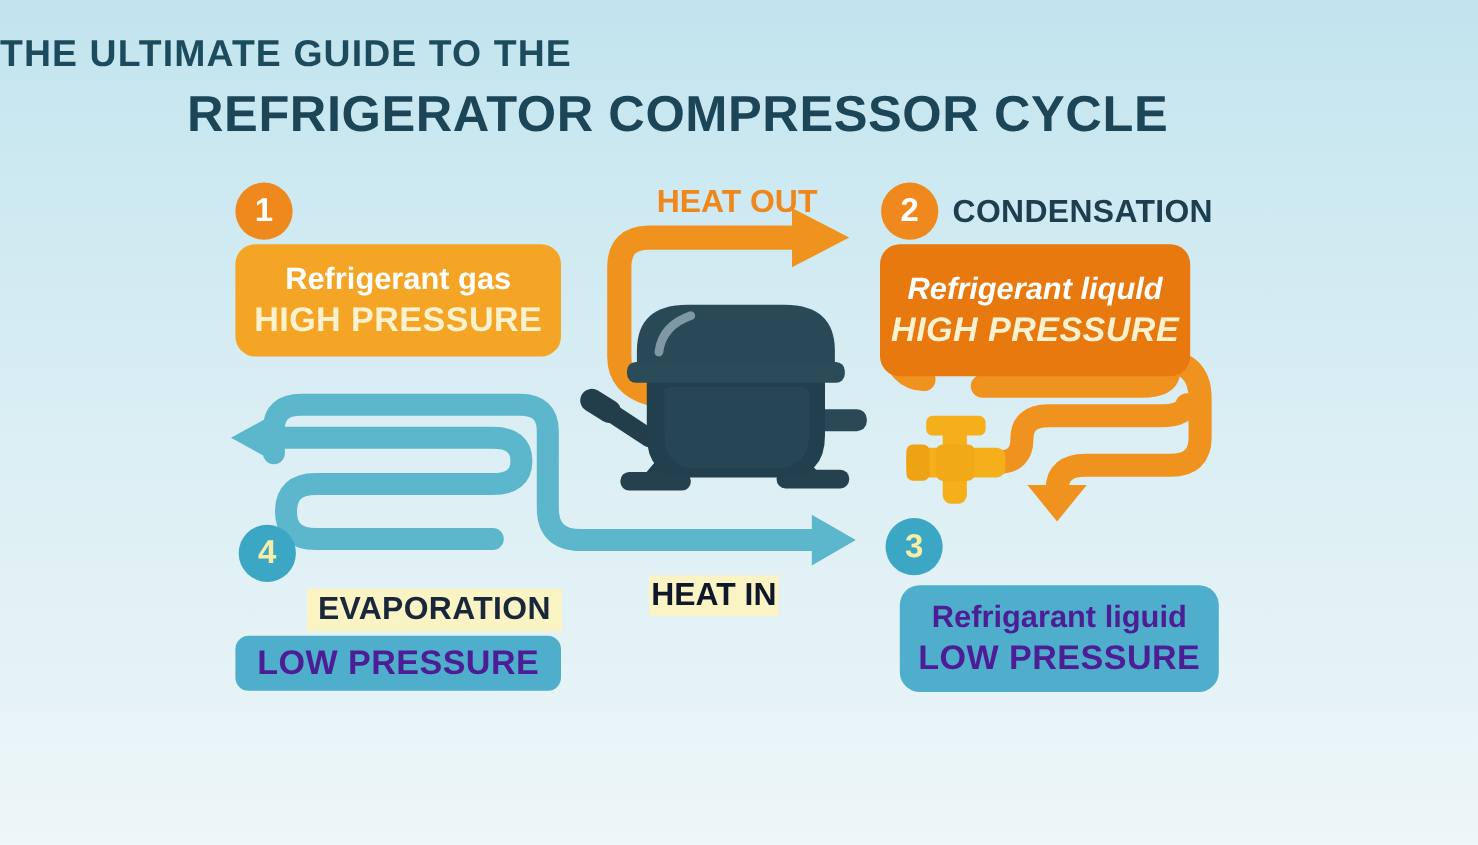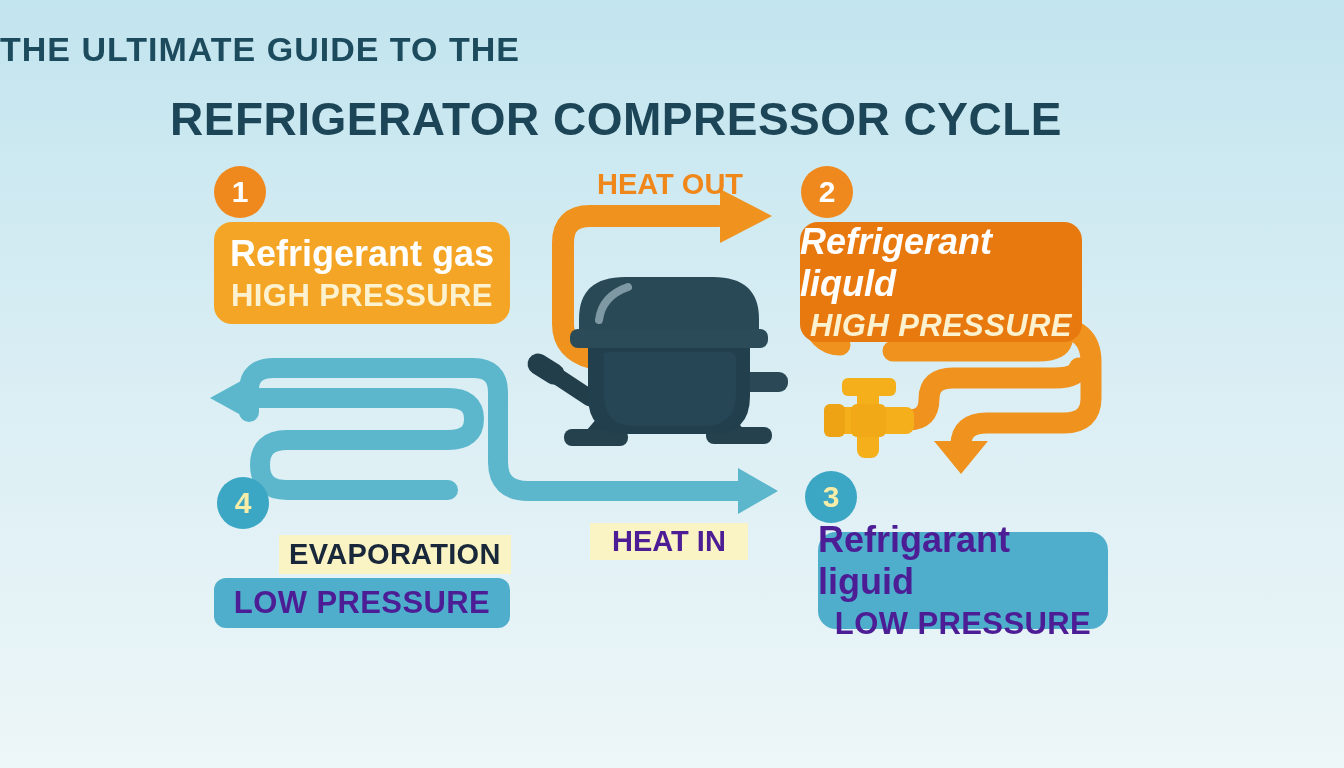--- a/index.html
+++ b/index.html
@@ -7,49 +7,49 @@
   .stage{
     position:relative; width:1344px; height:768px; overflow:hidden;
     background:linear-gradient(180deg,#c2e4ee 0%,#cde9f1 22%,#dceff4 55%,#edf6f8 100%);
   }
   .abs{position:absolute;}
   .title1{
     width:1344px; text-align:left; top:30px; left:0;
     font-size:34px; font-weight:800; letter-spacing:1px; color:#1d4b5e;
   }
   .title2{
-    width:1232px; text-align:center; top:92px; left:0;
+    width:1232px; text-align:center; top:76px; left:0;
     font-size:46px; font-weight:800; letter-spacing:0.5px; color:#1c4658;
   }
   .badge{
     width:52px; height:52px; border-radius:50%;
     display:flex; align-items:center; justify-content:center;
     font-size:30px; font-weight:800; z-index:3;
   }
   .badge.orange{background:#f0891d; color:#ffffff;}
   .badge.blue{background:#3ca7c4; color:#f6eda8;}
   .step-label{
     font-size:29px; font-weight:800; color:#1c3e4f; letter-spacing:0.3px; z-index:3;
   }
   .hl{background:#faf3c3; padding:3px 10px; color:#18283a;}
   .infobox{
     border-radius:18px; display:flex; flex-direction:column;
     align-items:center; justify-content:center; gap:3px; z-index:2;
   }
-  .infobox .l1{font-size:36px; font-weight:700;}
+  .infobox .l1{font-size:28px; font-weight:700;}
   .infobox .l2{font-size:31px; font-weight:800; letter-spacing:0.4px;}
   .box-orange-light{background:#f5a525;}
   .box-orange-dark{background:#e8790f;}
   .box-blue{background:#4faecb;}
   .box-orange-light .l1, .box-orange-dark .l1{color:#ffffff;}
   .box-orange-light .l2, .box-orange-dark .l2{color:#fdf2cf;}
   .box-blue .l1, .box-blue .l2{color:#4c1d95;}
   .heat-label{font-size:29px; font-weight:800; z-index:3;}
   .heat-out{color:#f0871b;}
-  .heat-in{color:#4c1d95; background:#faf3c3; padding:2px 22px;}
+  .heat-in{color:#0f172a; background:#faf3c3; padding:2px 2px;}
   svg.pipes{position:absolute; left:0; top:0; z-index:1;}
 </style>
 </head>
 <body>
 
 <div class="stage">
 
   <svg class="pipes" width="1344" height="768" viewBox="0 0 1344 768">
 
     <g fill="none" stroke="#5cb7cc" stroke-width="20" stroke-linecap="round" stroke-linejoin="round">
@@ -109,20 +109,21 @@
 
   <div class="abs badge orange" style="left:214px; top:166px;">1</div>
   <div class="abs infobox box-orange-light" style="left:214px; top:222px; width:296px; height:102px;">
     <div class="l1">Refrigerant gas</div>
     <div class="l2">HIGH PRESSURE</div>
   </div>
 
   <div class="abs heat-label heat-out" style="left:597px; top:168px;">HEAT OUT</div>
 
   <div class="abs badge orange" style="left:801px; top:166px;">2</div>
+  <div class="abs step-label" style="left:866px; top:177px;">CONDENSATION</div>
   <div class="abs infobox box-orange-dark" style="left:800px; top:222px; width:282px; height:120px;font-style:italic;">
     <div class="l1">Refrigerant liquld</div>
     <div class="l2">HIGH PRESSURE</div>
   </div>
 
   <div class="abs badge blue" style="left:805px; top:471px;">3</div>
   <div class="abs infobox box-blue" style="left:818px; top:532px; width:290px; height:97px;">
     <div class="l1">Refrigarant liguid</div>
     <div class="l2">LOW PRESSURE</div>
   </div>

